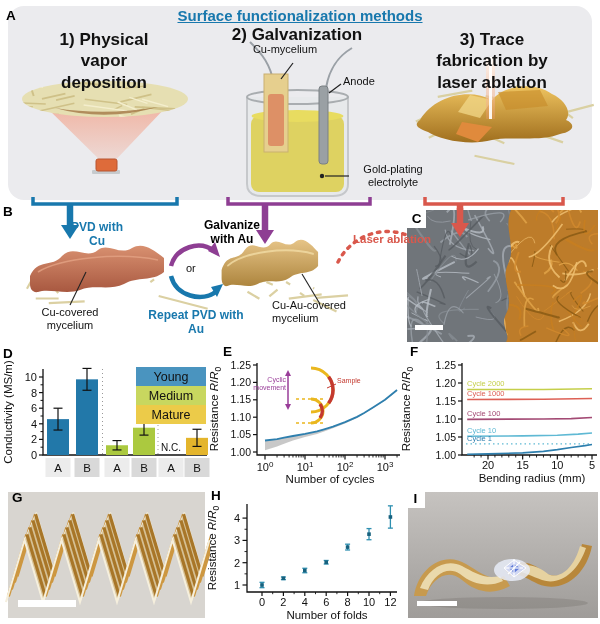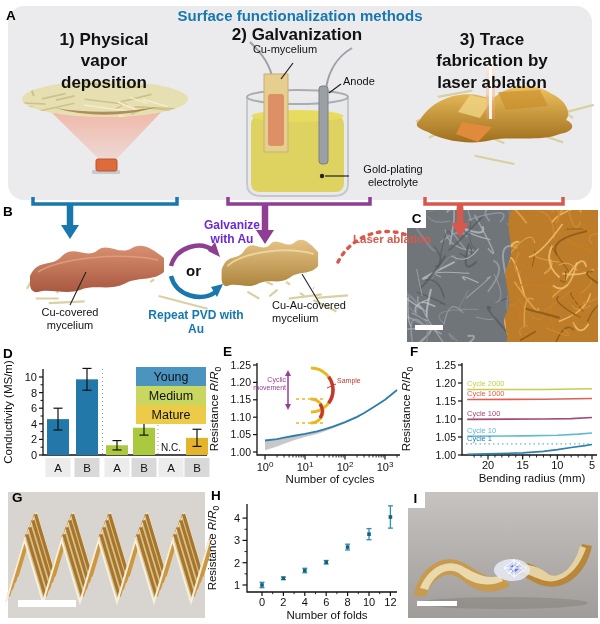--- a/index.html
+++ b/index.html
@@ -1,20 +1,20 @@
 <!DOCTYPE html>
 <html><head>
 <meta charset="utf-8">
 <style>
   html,body{margin:0;padding:0;background:#fff;}
   #fig{position:relative;width:600px;height:624px;background:#fff;overflow:hidden;
        font-family:"Liberation Sans",sans-serif;color:#111;}
   .abs{position:absolute;}
   .panelA-bg{left:8px;top:6px;width:584px;height:194px;background:#ebebee;border-radius:16px;}
-  .fig-title{left:0;top:7px;width:600px;text-align:center;font-size:15px;font-weight:bold;color:#1878ad;}
+  .fig-title{left:0;top:7px;width:600px;text-align:center;font-size:15px;font-weight:bold;color:#1878ad;text-decoration:underline;}
   .plabel{font-size:13.5px;font-weight:bold;color:#000;}
   .method{font-size:17px;font-weight:bold;text-align:center;line-height:1.25;color:#111;}
   .small-lab{font-size:11px;color:#111;line-height:1.2;text-align:center;}
   .step{font-weight:bold;font-size:12px;text-align:center;line-height:1.2;}
   .whitebox{background:#fff;width:19px;height:18px;text-align:center;line-height:18px;}
   .scalebar{background:#fff;}
   svg{display:block;}
 </style>
 </head>
 <body>
@@ -630,22 +630,23 @@
   <div class="abs plabel" style="left:6px;top:8px">A</div>
   <div class="abs method" style="left:44px;top:29px;width:120px">1) Physical vapor deposition</div>
   <div class="abs method" style="left:222px;top:24px;width:150px">2) Galvanization</div>
   <div class="abs method" style="left:417px;top:29px;width:150px">3) Trace fabrication by laser ablation</div>
 
   <div class="abs small-lab" style="left:230px;top:43px;width:110px;text-align:center">Cu-mycelium</div>
   <div class="abs small-lab" style="left:343px;top:75px">Anode</div>
   <div class="abs small-lab" style="left:352px;top:163px;width:82px">Gold-plating electrolyte</div>
 
   <div class="abs plabel" style="left:3px;top:204px">B</div>
-  <div class="abs step" style="left:192px;top:218px;width:80px;color:#6d28d9">Galvanize with Au</div>
-  <div class="abs" style="left:186px;top:262px;font-size:15px;font-weight:bold">or</div>
+  <div class="abs step" style="left:66px;top:220px;width:62px;color:#1878ad">PVD with Cu</div>
+  <div class="abs step" style="left:192px;top:218px;width:80px;color:#000000">Galvanize with Au</div>
+  <div class="abs" style="left:186px;top:262px;font-size:11px;font-weight:normal">or</div>
   <div class="abs step" style="left:146px;top:308px;width:100px;color:#1878ad">Repeat PVD with Au</div>
   <div class="abs small-lab" style="left:30px;top:306px;width:80px">Cu-covered mycelium</div>
   <div class="abs small-lab" style="left:272px;top:299px;width:100px;text-align:left">Cu-Au-covered mycelium</div>
   <div class="abs" style="left:351px;top:233px;width:80px;text-align:right;font-size:11.5px;font-weight:600;color:#d9584c;line-height:1.15">Laser ablation</div>
 
   <div class="abs plabel whitebox" style="left:407px;top:210px">C</div>
   <div class="abs plabel" style="left:3px;top:346px">D</div>
   <div class="abs plabel" style="left:223px;top:344px">E</div>
   <div class="abs plabel" style="left:410px;top:344px">F</div>
   <div class="abs plabel" style="left:12px;top:490px">G</div>

